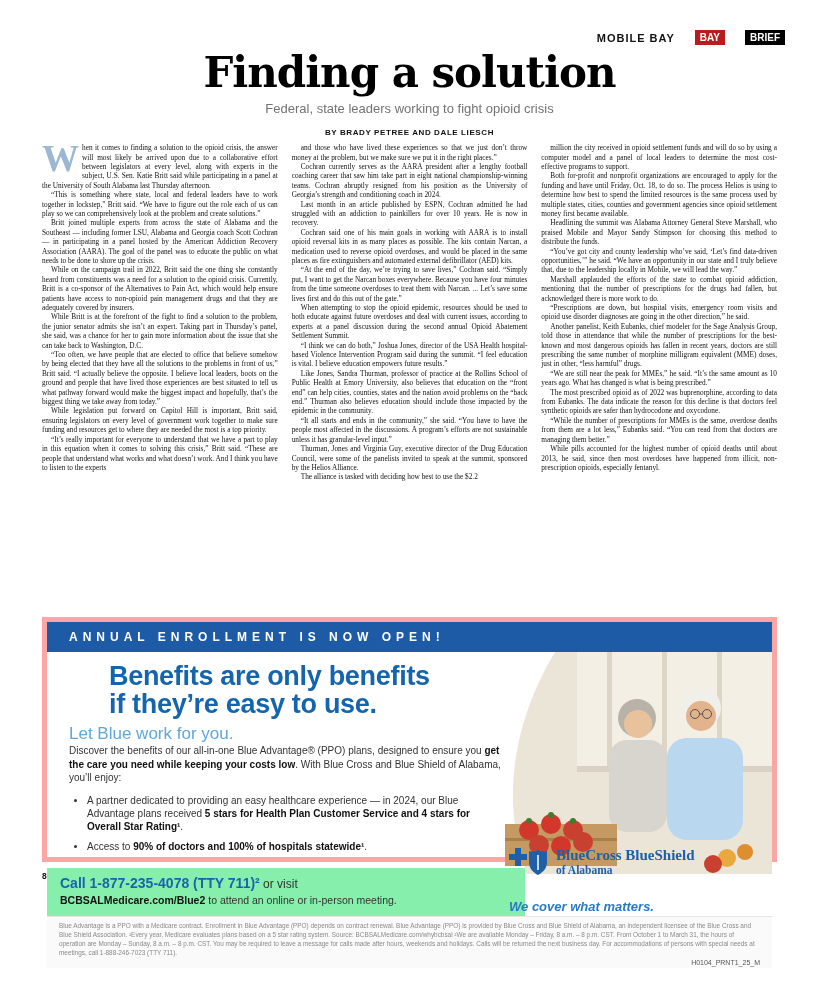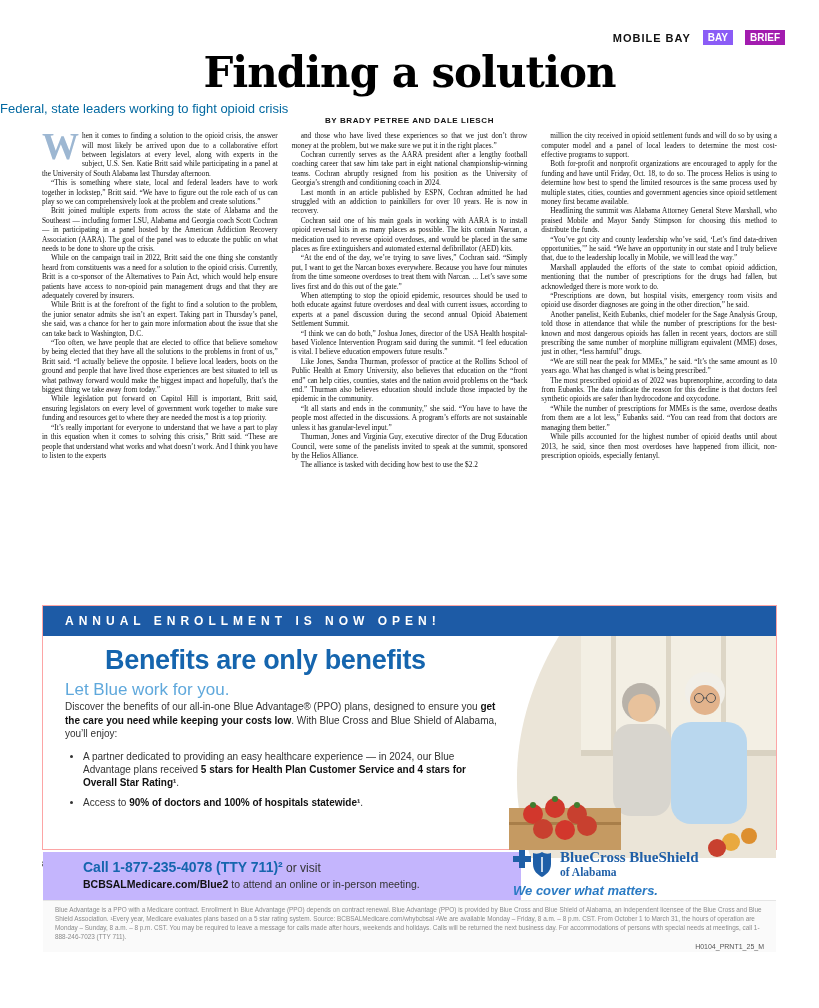--- a/index.html
+++ b/index.html
@@ -1,66 +1,66 @@
 <!DOCTYPE html>
 <html><head>
 <meta charset="utf-8">
 <style>
   html,body{margin:0;padding:0;background:#ffffff;}
   body{width:819px;height:1008px;font-family:"Liberation Serif",serif;}
   .page{position:relative;width:819px;height:1008px;overflow:hidden;background:#fff;}
 
   
-  .section-header{display:flex;justify-content:flex-end;align-items:center;gap:12px;
+  .section-header{display:flex;justify-content:flex-end;align-items:center;gap:20px;
     padding:30px 34px 0 0;font-family:"Liberation Sans",sans-serif;}
   .section-label{font-weight:700;font-size:11px;letter-spacing:1px;color:#111;}
   .badge{font-weight:700;font-size:10px;padding:1px 5px;color:#fff;line-height:13px;}
-  .badge-bay{background:#8b5cf6;}
-  .badge-brief{background:#a21caf;}
+  .badge-bay{background:#b91c1c;}
+  .badge-brief{background:#000000;}
 
   
   h1.headline{margin:6px 0 0;text-align:center;font-family:"DejaVu Serif","Liberation Serif",serif;
     font-weight:700;font-size:42px;letter-spacing:-1px;color:#000;line-height:1.05;}
-  .subhead{text-align:left;font-family:"Liberation Sans",sans-serif;font-size:13px;color:#0369a1;margin:6px 0 0;}
+  .subhead{text-align:center;font-family:"Liberation Sans",sans-serif;font-size:13px;color:#737373;margin:6px 0 12px;}
   .byline{text-align:center;font-family:"Liberation Sans",sans-serif;font-size:8px;font-weight:700;
     letter-spacing:.6px;color:#111;margin-bottom:4px;}
 
   
   .columns{display:flex;gap:14px;margin:6px 42px 0;height:462px;overflow:hidden;}
   .col{flex:1;font-size:7.3px;line-height:1.29;text-align:justify;color:#111;}
   .col p{margin:0;text-indent:9px;}
   .col p.lead{text-indent:0;}
   .dropcap{float:left;font-family:"Liberation Serif",serif;font-weight:700;font-size:37px;
     line-height:29px;padding:1px 3px 0 0;color:#9db7d2;}
 
   
-  .ad{margin:12px 42px 0;border:1px solid #fca5a5;position:relative;height:245px;background:#fff;
+  .ad{margin:12px 42px 0;border:5px solid #fca5a5;position:relative;height:245px;background:#fff;
     font-family:"Liberation Sans",sans-serif;box-sizing:border-box;}
   .ad-banner{height:30px;background:#1d5ba6;color:#fff;display:flex;align-items:center;
     padding-left:22px;font-size:12px;font-weight:700;letter-spacing:5px;}
   .ad-main{position:relative;height:264px;overflow:hidden;}
   .ad-photo{position:absolute;top:0;right:0;width:295px;height:222px;}
   .ad-left{position:absolute;left:22px;top:10px;width:445px;}
   .ad-headline{font-size:27px;font-weight:700;color:#1565ae;line-height:1.04;letter-spacing:-.3px;margin-left:40px;}
   .ad-subhead{font-size:17px;color:#5fa8dc;margin-top:6px;}
   .ad-body{font-size:10px;color:#333;line-height:1.35;width:432px;}
   .ad-bullets{margin:9px 0 0 4px;padding-left:14px;width:400px;}
   .ad-bullets li{font-size:10px;color:#333;line-height:1.32;margin-bottom:7px;}
   .hl{font-weight:700;color:#111;}
-  .ad-call{position:absolute;left:0;bottom:0;width:478px;height:48px;background:#c4b5fd;
-    padding:7px 0 0 40px;box-sizing:border-box;}
+  .ad-call{position:absolute;left:0;bottom:0;width:478px;height:48px;background:#86efac;
+    padding:7px 0 0 13px;box-sizing:border-box;}
   .call-line1{font-size:12px;color:#333;}
   .call-line1 .phone{font-weight:700;color:#1565ae;font-size:14px;}
   .call-line2{font-size:10.5px;color:#333;margin-top:3px;}
   .call-line2 .url{font-weight:700;color:#111;}
   .ad-logo{position:absolute;right:28px;bottom:2px;width:235px;}
   .logo-row{display:flex;align-items:center;gap:7px;}
   .logo-text{font-family:"Liberation Serif",serif;font-weight:700;font-size:15px;color:#1f5fa7;line-height:1.05;}
   .logo-sub{font-family:"Liberation Serif",serif;font-weight:700;font-size:11.5px;color:#1f5fa7;}
-  .tagline{font-style:italic;font-weight:700;color:#2b7bc4;font-size:13px;margin-top:5px;}
+  .tagline{font-style:italic;font-weight:700;color:#2b7bc4;font-size:13px;margin-top:23px;}
   .ad-fineprint{height:52px;padding:5px 12px 0;box-sizing:border-box;font-size:6.4px;line-height:1.38;
     color:#8a8a8a;background:#fafafa;border-top:1px solid #e5e5e5;}
   .form-code{text-align:right;font-size:7px;color:#555;margin-top:1px;}
 
   
   .page-footer{margin:9px 0 0 42px;font-family:"Liberation Sans",sans-serif;font-size:8.5px;color:#444;}
   .page-footer .pg,.page-footer .pub{font-weight:700;color:#111;letter-spacing:.5px;}
   .page-footer .sep{color:#999;margin:0 4px;}
 </style>
 </head>
@@ -134,20 +134,21 @@
         <g>
           <circle cx="250" cy="206" r="9" fill="#e9a93f"></circle>
           <circle cx="268" cy="200" r="8" fill="#dd8f2f"></circle>
           <circle cx="236" cy="212" r="9" fill="#c8402f"></circle>
         </g>
       </svg>
 
       <div class="ad-left">
         <div class="ad-headline">
           <div>Benefits are only benefits</div>
+          <div>if they’re easy to use.</div>
         </div>
         <div class="ad-subhead">Let Blue work for you.</div>
         <div class="ad-body">
           <span>Discover the benefits of our all-in-one Blue Advantage® (PPO) plans, designed to ensure you </span><span class="hl">get the care you need while keeping your costs low</span><span>. With Blue Cross and Blue Shield of Alabama, you’ll enjoy:</span>
         </div>
         <ul class="ad-bullets">
           <li>
             <span>A partner dedicated to providing an easy healthcare experience — in 2024, our Blue Advantage plans received </span><span class="hl">5 stars for Health Plan Customer Service and 4 stars for Overall Star Rating¹</span><span>.</span>
           </li>
           <li>

